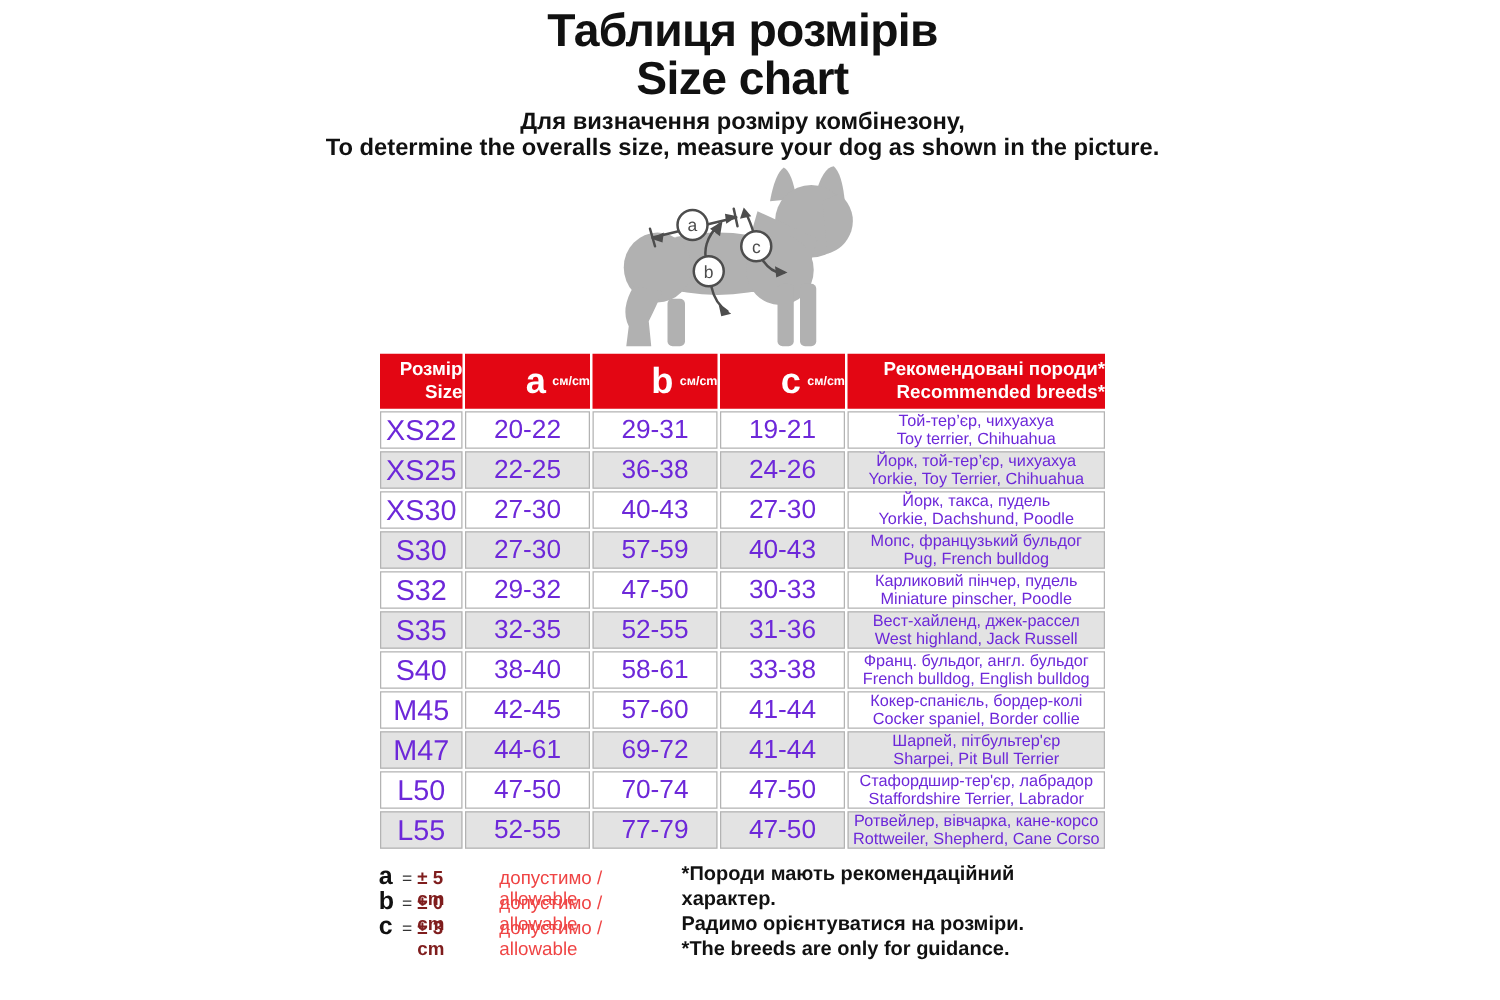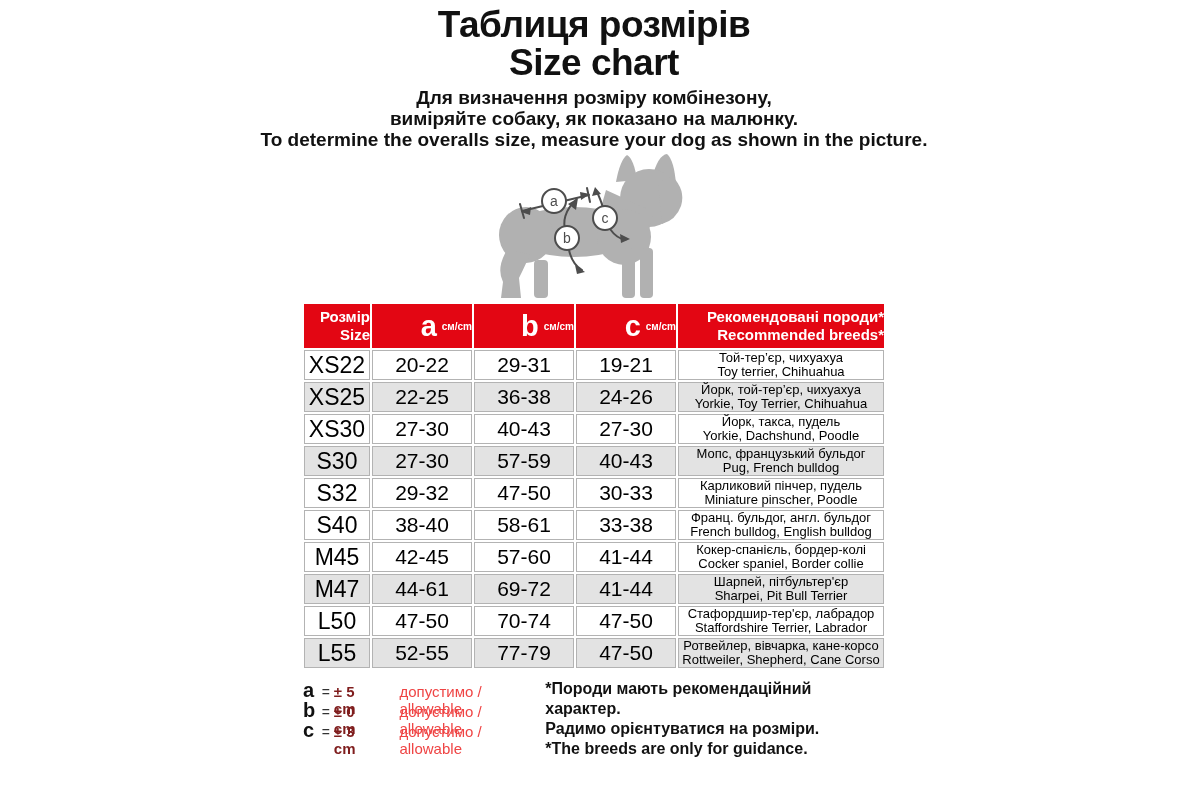--- a/index.html
+++ b/index.html
@@ -18,21 +18,21 @@
   table.size-table { margin:0 auto; border-collapse:separate; border-spacing:2px; table-layout:fixed; }
   table.size-table th {
     background:#e30613; color:#fff; font-weight:bold;
     padding:0; height:44px; vertical-align:middle; text-align:right;
   }
   .h-small { font-size:15px; line-height:18px; }
   .h-letter { font-size:29px; line-height:29px; vertical-align:middle; }
   .h-unit { font-size:10px; margin-left:5px; vertical-align:middle; }
   table.size-table td {
     border:1px solid #b3b3b3; background:#fff; text-align:center;
-    vertical-align:middle; height:28px; padding:0; color:#000000;
+    vertical-align:middle; height:28px; padding:0; color:#6d28d9;
   }
   table.size-table tr.alt td { background:#e3e3e3; }
   td.c-size { font-size:23px; color:#2e2e2e; }
   td.c-num  { font-size:21px; }
   td.c-breeds { text-align:left; padding:1px 4px 1px 8px; font-size:13px; line-height:14px; color:#4a4a4a; }
 
   .footnotes { width:582px; margin:9px auto 0; display:flex; justify-content:space-between; align-items:flex-start; }
   .tol-line { display:flex; align-items:baseline; height:20px; }
   .tol-letter { font-weight:bold; font-size:20px; width:17px; color:#111; }
   .tol-eq { font-size:14px; color:#333; margin:0 4px 0 2px; }
@@ -45,21 +45,20 @@
 
 <div class="page">
 
   <div class="title">
     <div>Таблиця розмірів</div>
     <div>Size chart</div>
   </div>
 
   <div class="subtitle">
     <div>Для визначення розміру комбінезону,</div>
-    <div>виміряйте собаку, як показано на малюнку.</div>
     <div>To determine the overalls size, measure your dog as shown in the picture.</div>
   </div>
 
   <div class="dog-wrap">
     <svg viewBox="0 0 240 150" width="250" height="150">
 
       <g fill="#b1b1b1">
         <path d="M142,30 Q146,8 153,3 Q160,7 163,28 Z"></path>
         <path d="M178,26 Q184,3 193,2 Q200,8 202,32 Z"></path>
         <circle cx="175" cy="46" r="29"></circle>
@@ -178,20 +177,30 @@
       </td>
     </tr>
         <tr>
       <td class="c-size">S32</td>
       <td class="c-num">29-32</td>
       <td class="c-num">47-50</td>
       <td class="c-num">30-33</td>
       <td class="c-breeds">
         <div>Карликовий пінчер, пудель</div>
         <div>Miniature pinscher, Poodle</div>
+      </td>
+    </tr>
+        <tr class="alt">
+      <td class="c-size">S35</td>
+      <td class="c-num">32-35</td>
+      <td class="c-num">52-55</td>
+      <td class="c-num">31-36</td>
+      <td class="c-breeds">
+        <div>Вест-хайленд, джек-рассел</div>
+        <div>West highland, Jack Russell</div>
       </td>
     </tr>
         <tr>
       <td class="c-size">S40</td>
       <td class="c-num">38-40</td>
       <td class="c-num">58-61</td>
       <td class="c-num">33-38</td>
       <td class="c-breeds">
         <div>Франц. бульдог, англ. бульдог</div>
         <div>French bulldog, English bulldog</div>

